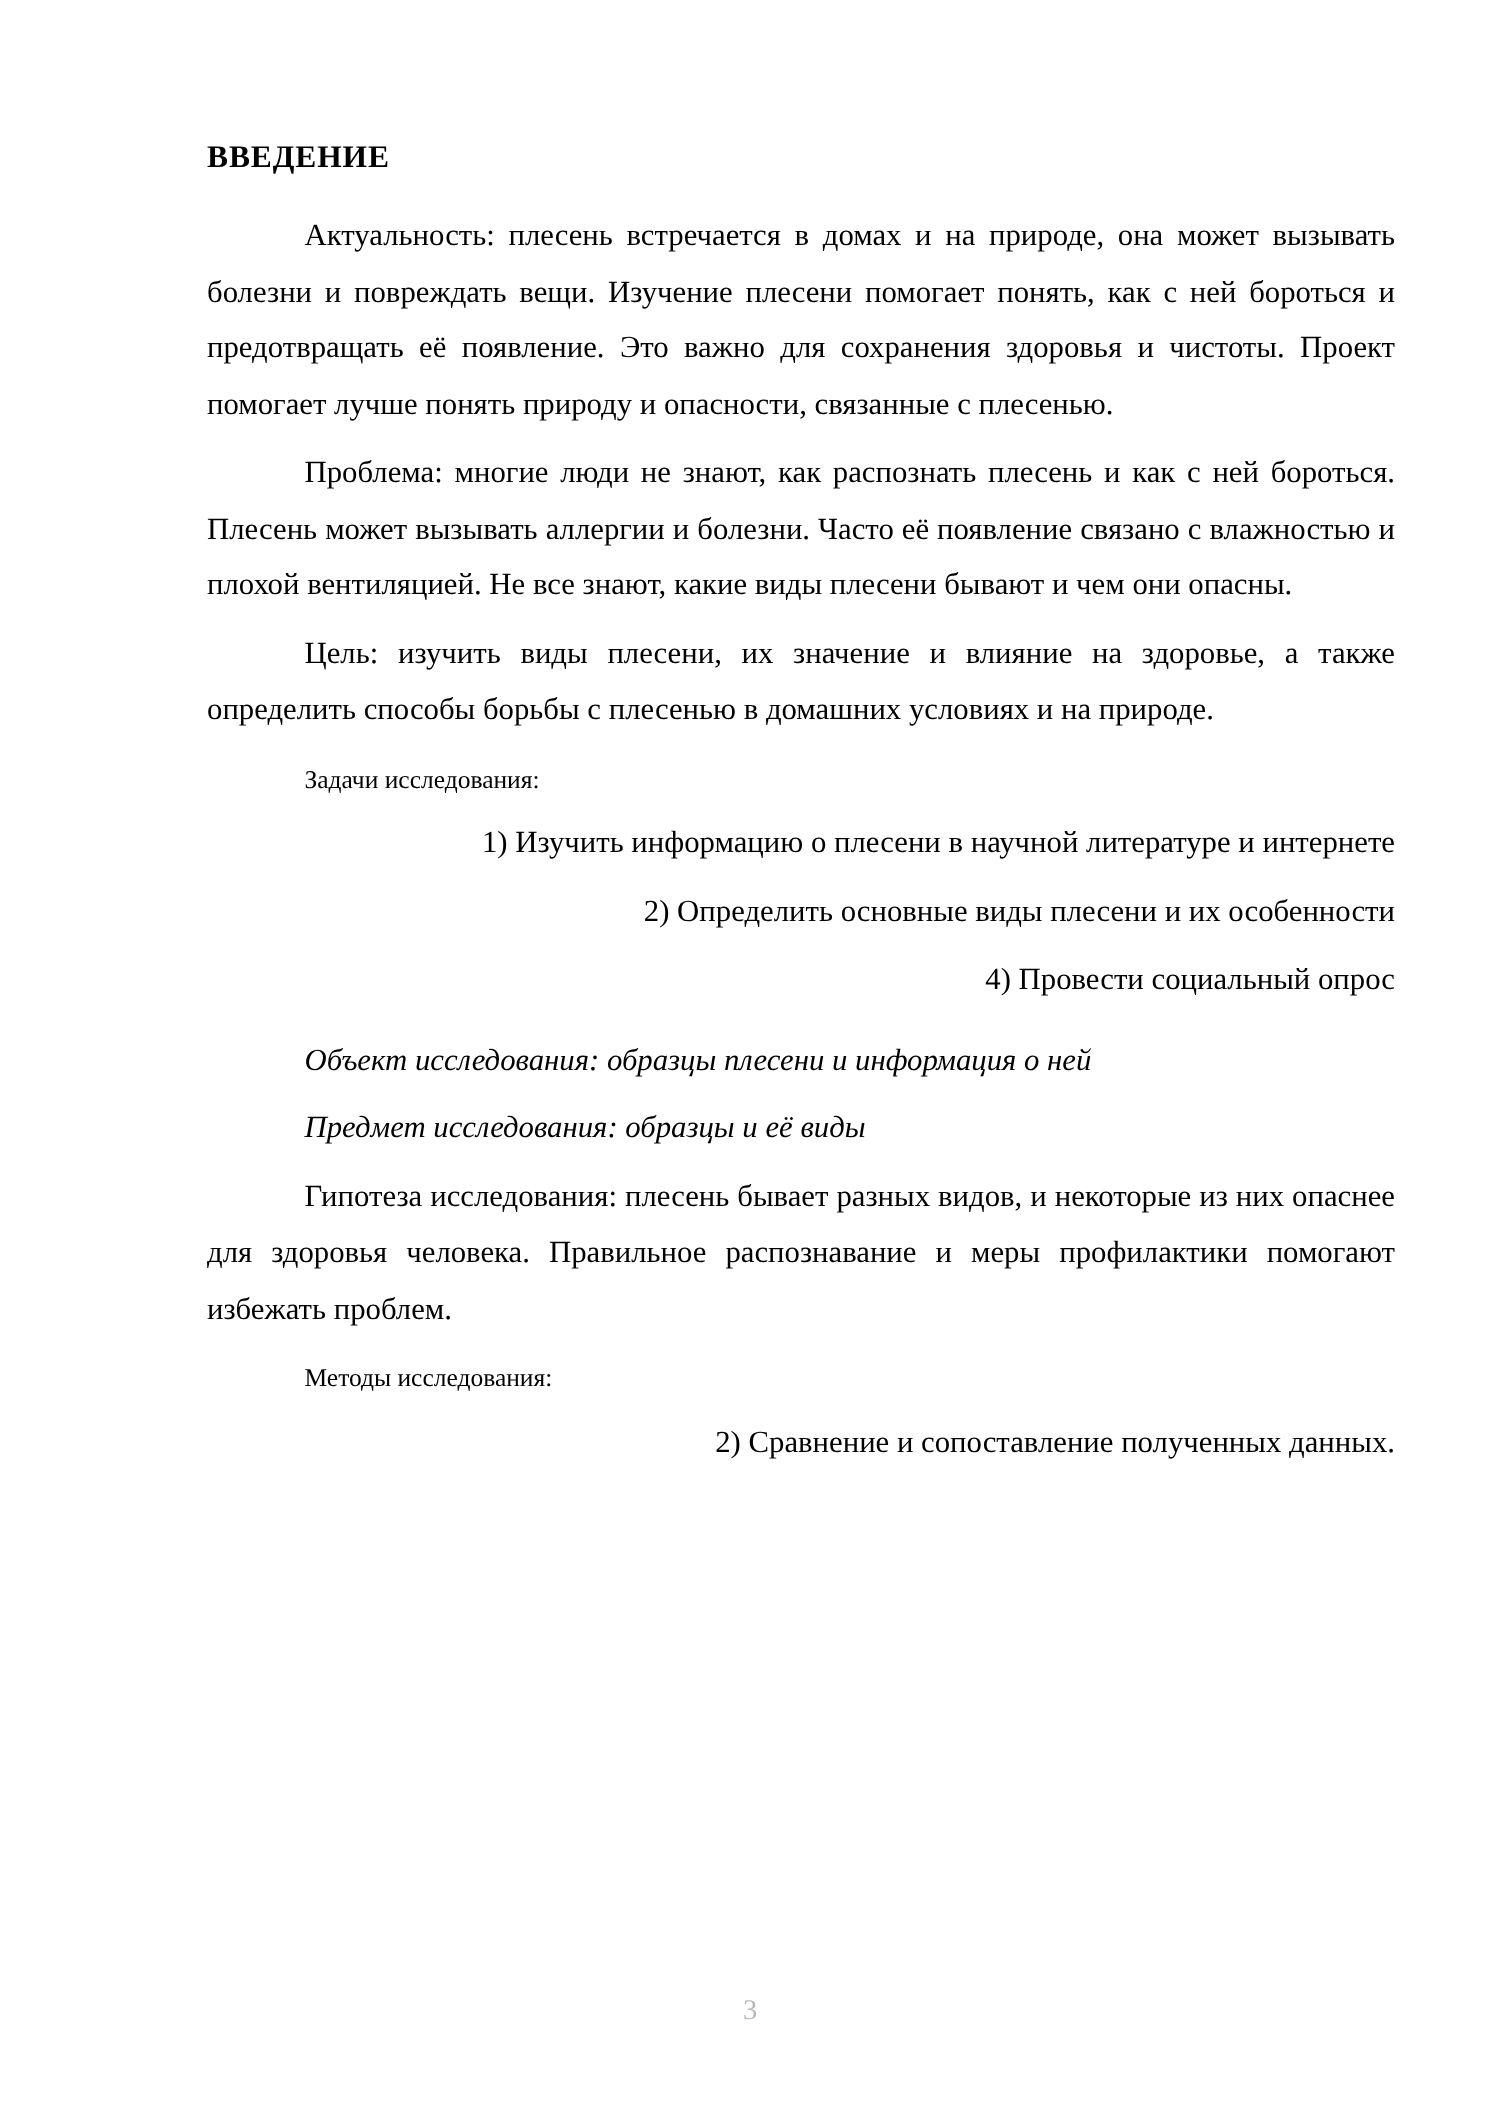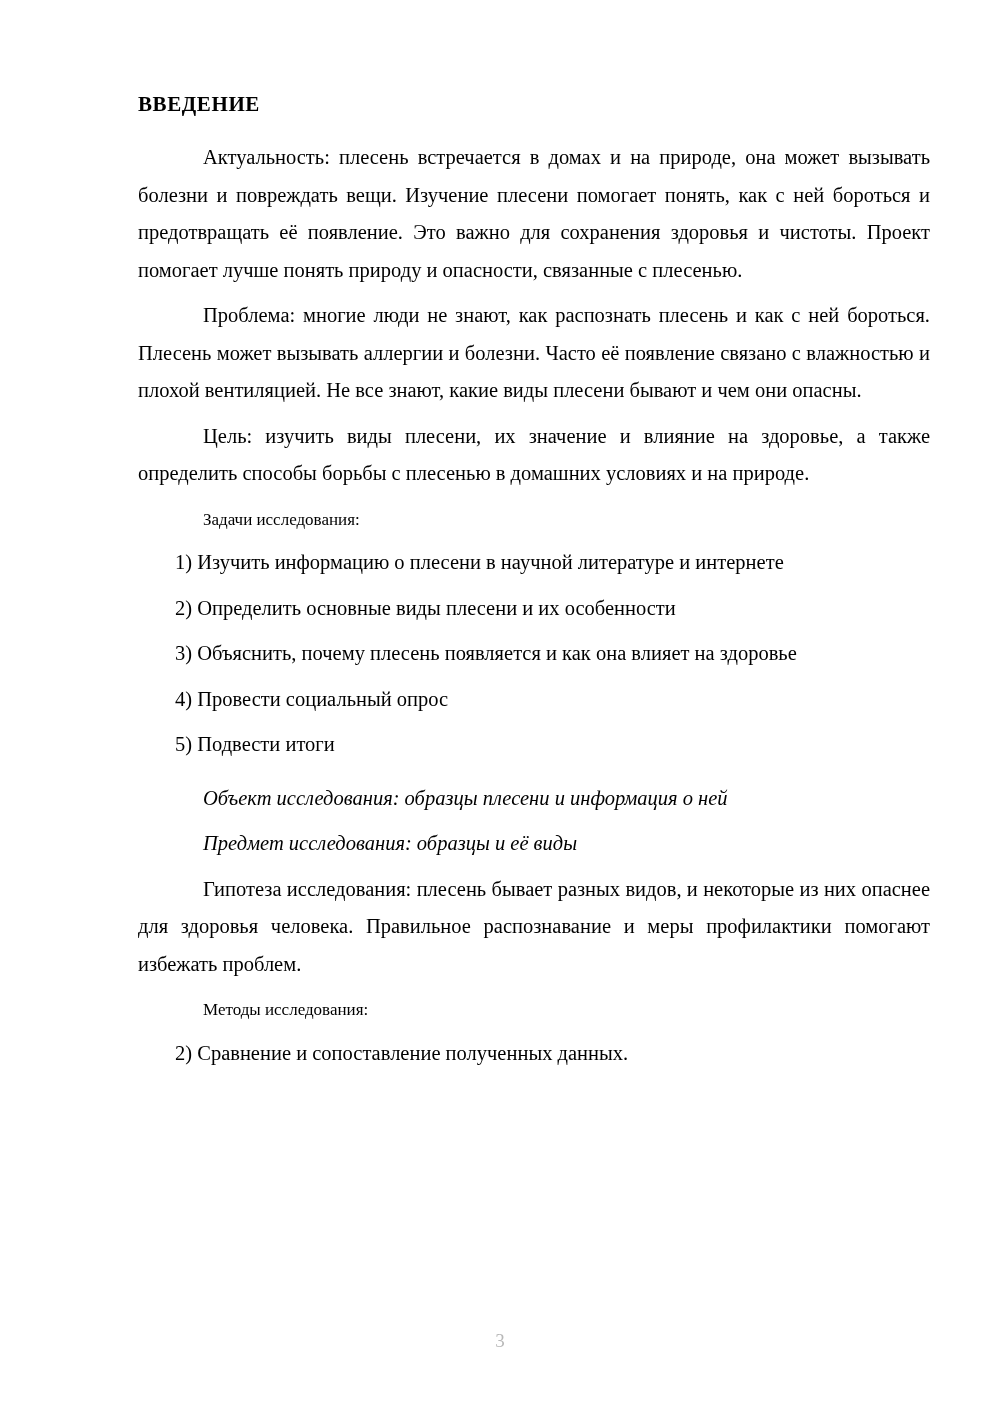--- a/index.html
+++ b/index.html
@@ -53,21 +53,21 @@
     margin: 0 0 6px 0;
     padding: 0;
   }
   .numlist li {
     font-size: 20.5px;
     line-height: 37.5px;
     margin: 0 0 8px 16px;
     padding-left: 37px;
     text-indent: -37px;
     margin-left: 37px;
-    text-align: left;
+    text-align: right;
   }
   .numlist li:last-child {
     margin-bottom: 0;
   }
   .single-line {
     font-size: 20.5px;
     line-height: 37.5px;
     text-indent: 65px;
     text-align: left;
     margin: 0 0 8px 0;
@@ -100,23 +100,21 @@
 
     <p class="para">Проблема: многие люди не знают, как распознать плесень и как с ней бороться. Плесень может вызывать аллергии и болезни. Часто её появление связано с влажностью и плохой вентиляцией. Не все знают, какие виды плесени бывают и чем они опасны.</p>
 
     <p class="para">Цель: изучить виды плесени, их значение и влияние на здоровье, а также определить способы борьбы с плесенью в домашних условиях и на природе.</p>
 
     <p class="subhead">Задачи исследования:</p>
 
     <ol class="numlist">
       <li>1) Изучить информацию о плесени в научной литературе и интернете</li>
       <li>2) Определить основные виды плесени и их особенности</li>
-      <li>3) Объяснить, почему плесень появляется и как она влияет на здоровье</li>
       <li>4) Провести социальный опрос</li>
-      <li>5) Подвести итоги</li>
     </ol>
 
     <div class="block-gap"></div>
 
     <p class="single-line">Объект исследования: образцы плесени и информация о ней</p>
 
     <p class="single-line">Предмет исследования: образцы и её виды</p>
 
     <p class="para">Гипотеза исследования: плесень бывает разных видов, и некоторые из них опаснее для здоровья человека. Правильное распознавание и меры профилактики помогают избежать проблем.</p>
 

